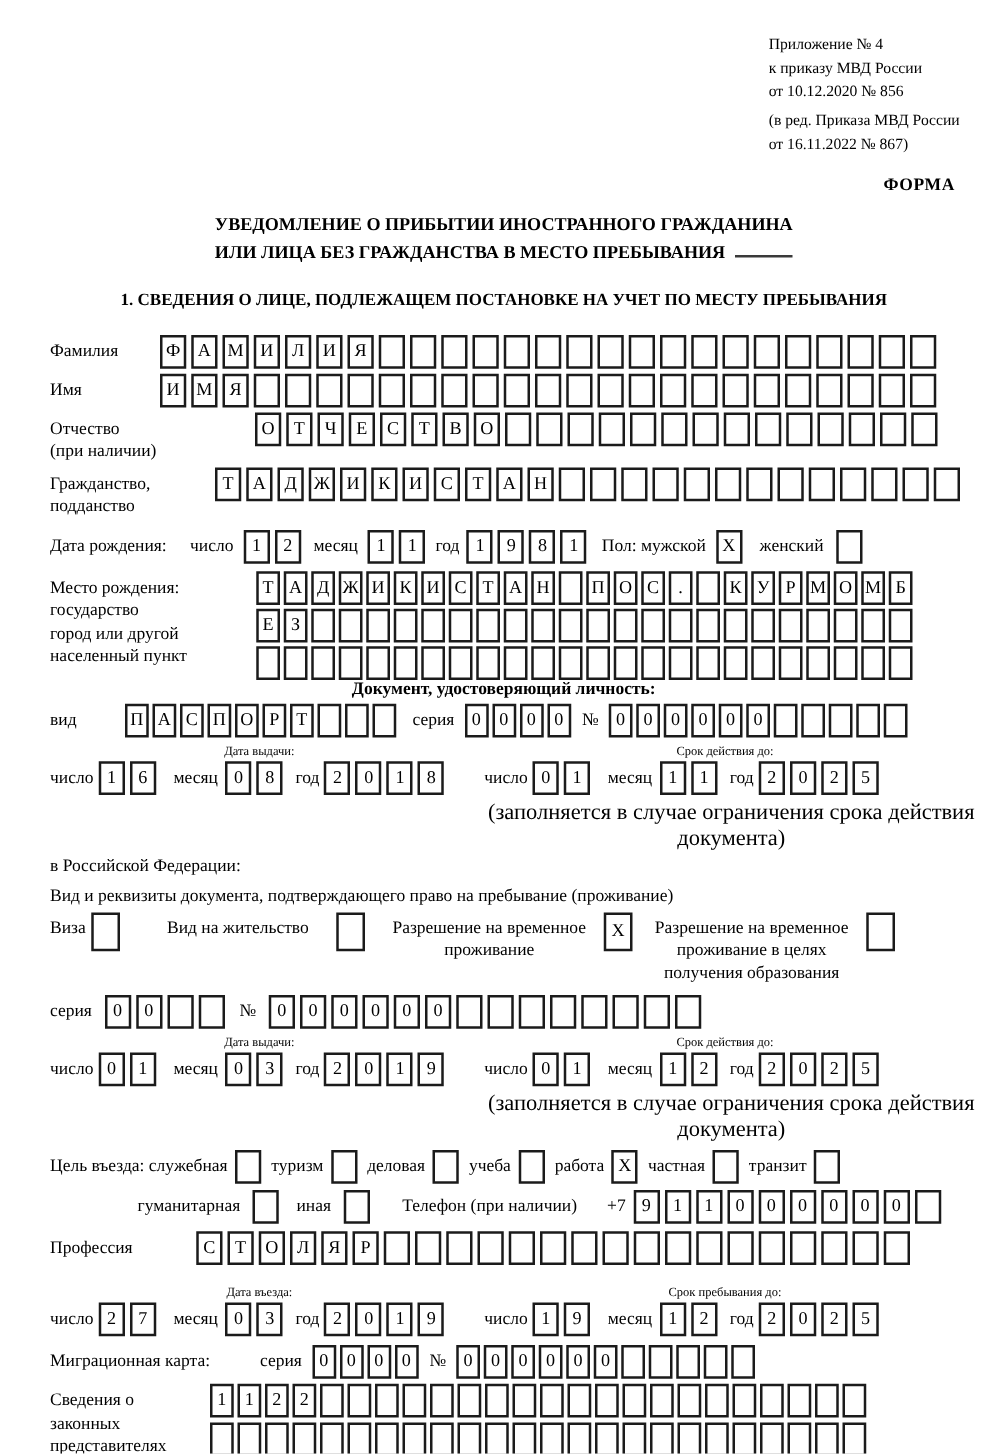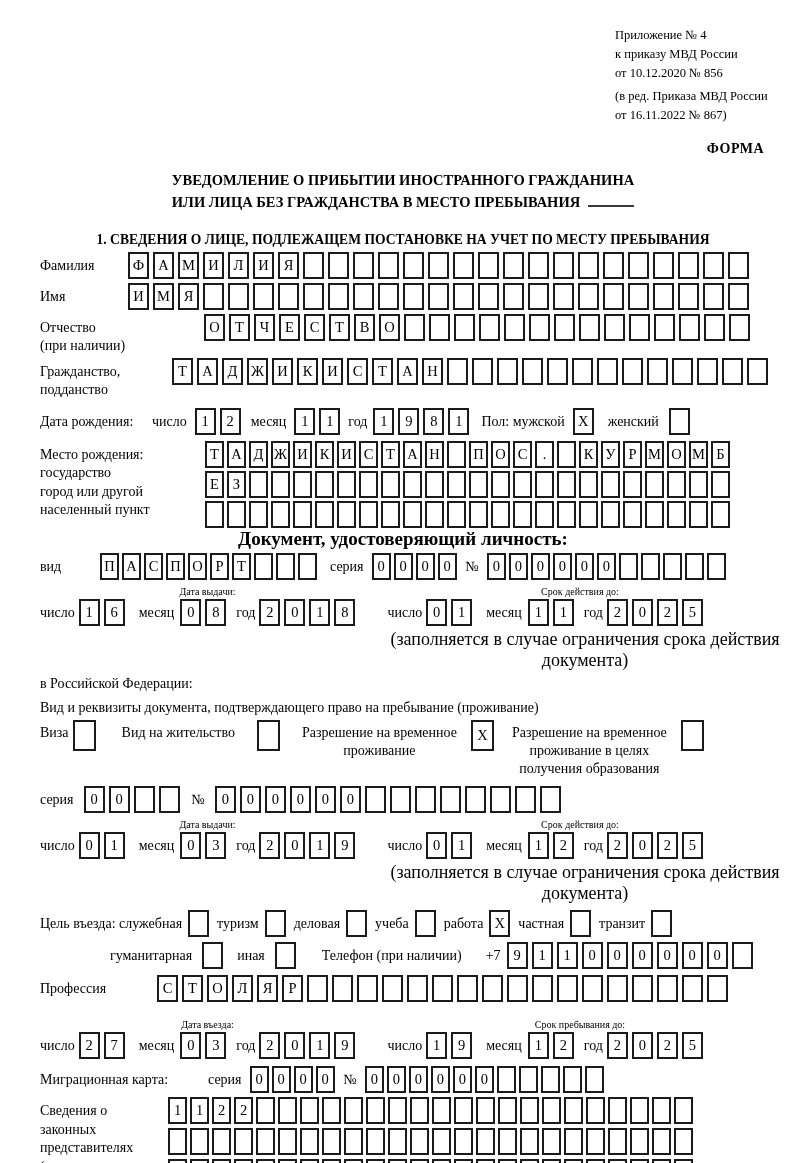--- a/index.html
+++ b/index.html
@@ -21,21 +21,21 @@
   .cells { display:flex; flex:none; flex-wrap:nowrap; }
   .cell {
     box-sizing:border-box; flex:none; width:21px; height:27px;
     border:2px solid #1b1b1b; margin-right:4px; background:#fff;
     display:inline-flex; align-items:center; justify-content:center;
     font-size:14.5px; font-family:"Liberation Serif", serif;
   }
   .sm .cell { width:19px; margin-right:3px; }
   .checkbox { margin-right:0; }
   .big { width:23px; height:31px; }
-  .center-b { text-align:center; font-weight:700; font-size:19px; }
+  .center-b { text-align:center; font-weight:700; font-size:14px; }
   .dhrow { display:flex; font-size:10px; }
   .dh1 { width:335px; text-align:center; flex:none; }
   .dh2 { width:370px; text-align:center; margin-left:20px; flex:none; }
   .note { font-size:18px; }
   .plain { font-size:14px; }
   .cbl { white-space:pre-line; text-align:center; font-size:14px; line-height:1.3; padding-top:4px; }
 </style>
 </head>
 <body>
 
@@ -51,21 +51,21 @@
 
   <div class="forma">ФОРМА</div>
 
   <div class="title">
     <div>УВЕДОМЛЕНИЕ О ПРИБЫТИИ ИНОСТРАННОГО ГРАЖДАНИНА</div>
     <div><span>ИЛИ ЛИЦА БЕЗ ГРАЖДАНСТВА В МЕСТО ПРЕБЫВАНИЯ</span><span class="blank-line"></span></div>
   </div>
 
   <div class="sec-heading">1. СВЕДЕНИЯ О ЛИЦЕ, ПОДЛЕЖАЩЕМ ПОСТАНОВКЕ НА УЧЕТ ПО МЕСТУ ПРЕБЫВАНИЯ</div>
 
-  <div class="row" style="margin-top:4px">
+  <div class="row" style="margin-top:20px">
     <span class="lbl" style="width:88px">Фамилия</span>
     <span class="cells">
         <span class="cell">Ф</span>
         <span class="cell">А</span>
         <span class="cell">М</span>
         <span class="cell">И</span>
         <span class="cell">Л</span>
         <span class="cell">И</span>
         <span class="cell">Я</span>
         <span class="cell"></span>
@@ -373,21 +373,21 @@
       </span>
   </div>
   <div class="note" style="margin-left:330px;width:430px;text-align:center;margin-top:3px">(заполняется в случае ограничения срока действия документа)</div>
 
   <div class="plain" style="margin-top:5px">в Российской Федерации:</div>
   <div class="plain" style="margin-top:8px">Вид и реквизиты документа, подтверждающего право на пребывание (проживание)</div>
 
   <div class="row" style="margin-top:4px">
     <span class="cbl">Виза</span>
     <span class="cell checkbox big" style="margin-left:4px"></span>
-    <span class="cbl" style="margin-left:26px">Вид на жительство</span>
+    <span class="cbl" style="margin-left:38px">Вид на жительство</span>
     <span class="cell checkbox big" style="margin-left:22px"></span>
     <span class="cbl" style="margin-left:22px">Разрешение на временное
 проживание</span>
     <span class="cell checkbox big" style="margin-left:14px">X</span>
     <span class="cbl" style="margin-left:18px">Разрешение на временное
 проживание в целях
 получения образования</span>
     <span class="cell checkbox big" style="margin-left:14px"></span>
   </div>
 

